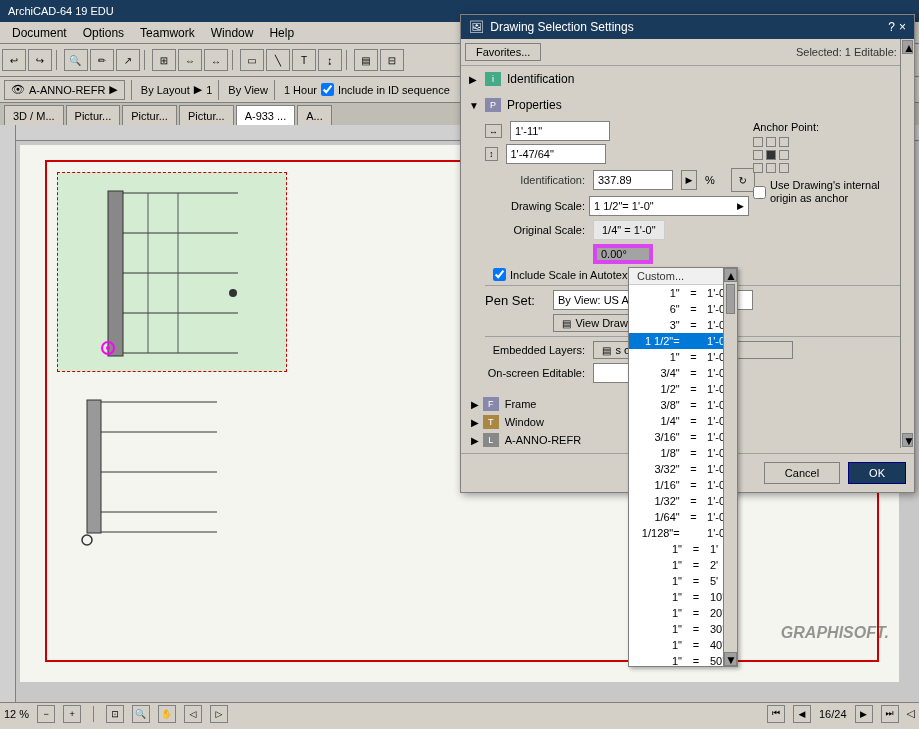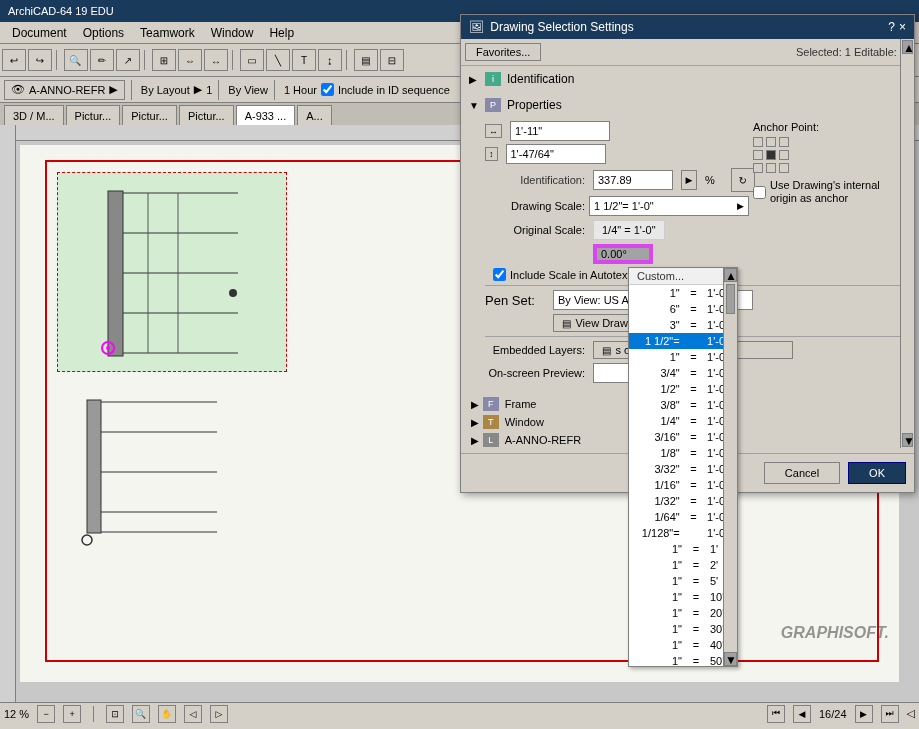--- a/index.html
+++ b/index.html
@@ -389,21 +389,21 @@
 
         <div class="pen-set-row">
           <span style="font-size:11px;width:100px;text-align:right">Embedded Layers:</span>
           <button class="embedded-btn">
             <span style="font-size:10px">▤</span>
             <span>s own Layers...</span>
           </button>
         </div>
 
         <div class="pen-set-row">
-          <span style="font-size:11px;width:100px;text-align:right">On-screen Preview:</span>
+          <span style="font-size:11px;width:100px;text-align:right">On-screen Editable:</span>
           <div style="border:1px solid #808080;background:white;width:50px;height:20px;"></div>
         </div>
       </div>
 
       <div class="frame-items">
         <div class="frame-row">
           <span style="font-size:10px">▶</span>
           <span style="background:#88a;width:16px;height:14px;display:inline-block;margin-right:2px;font-size:9px;color:white;text-align:center;line-height:14px">F</span>
           <span>Frame</span>
         </div>

